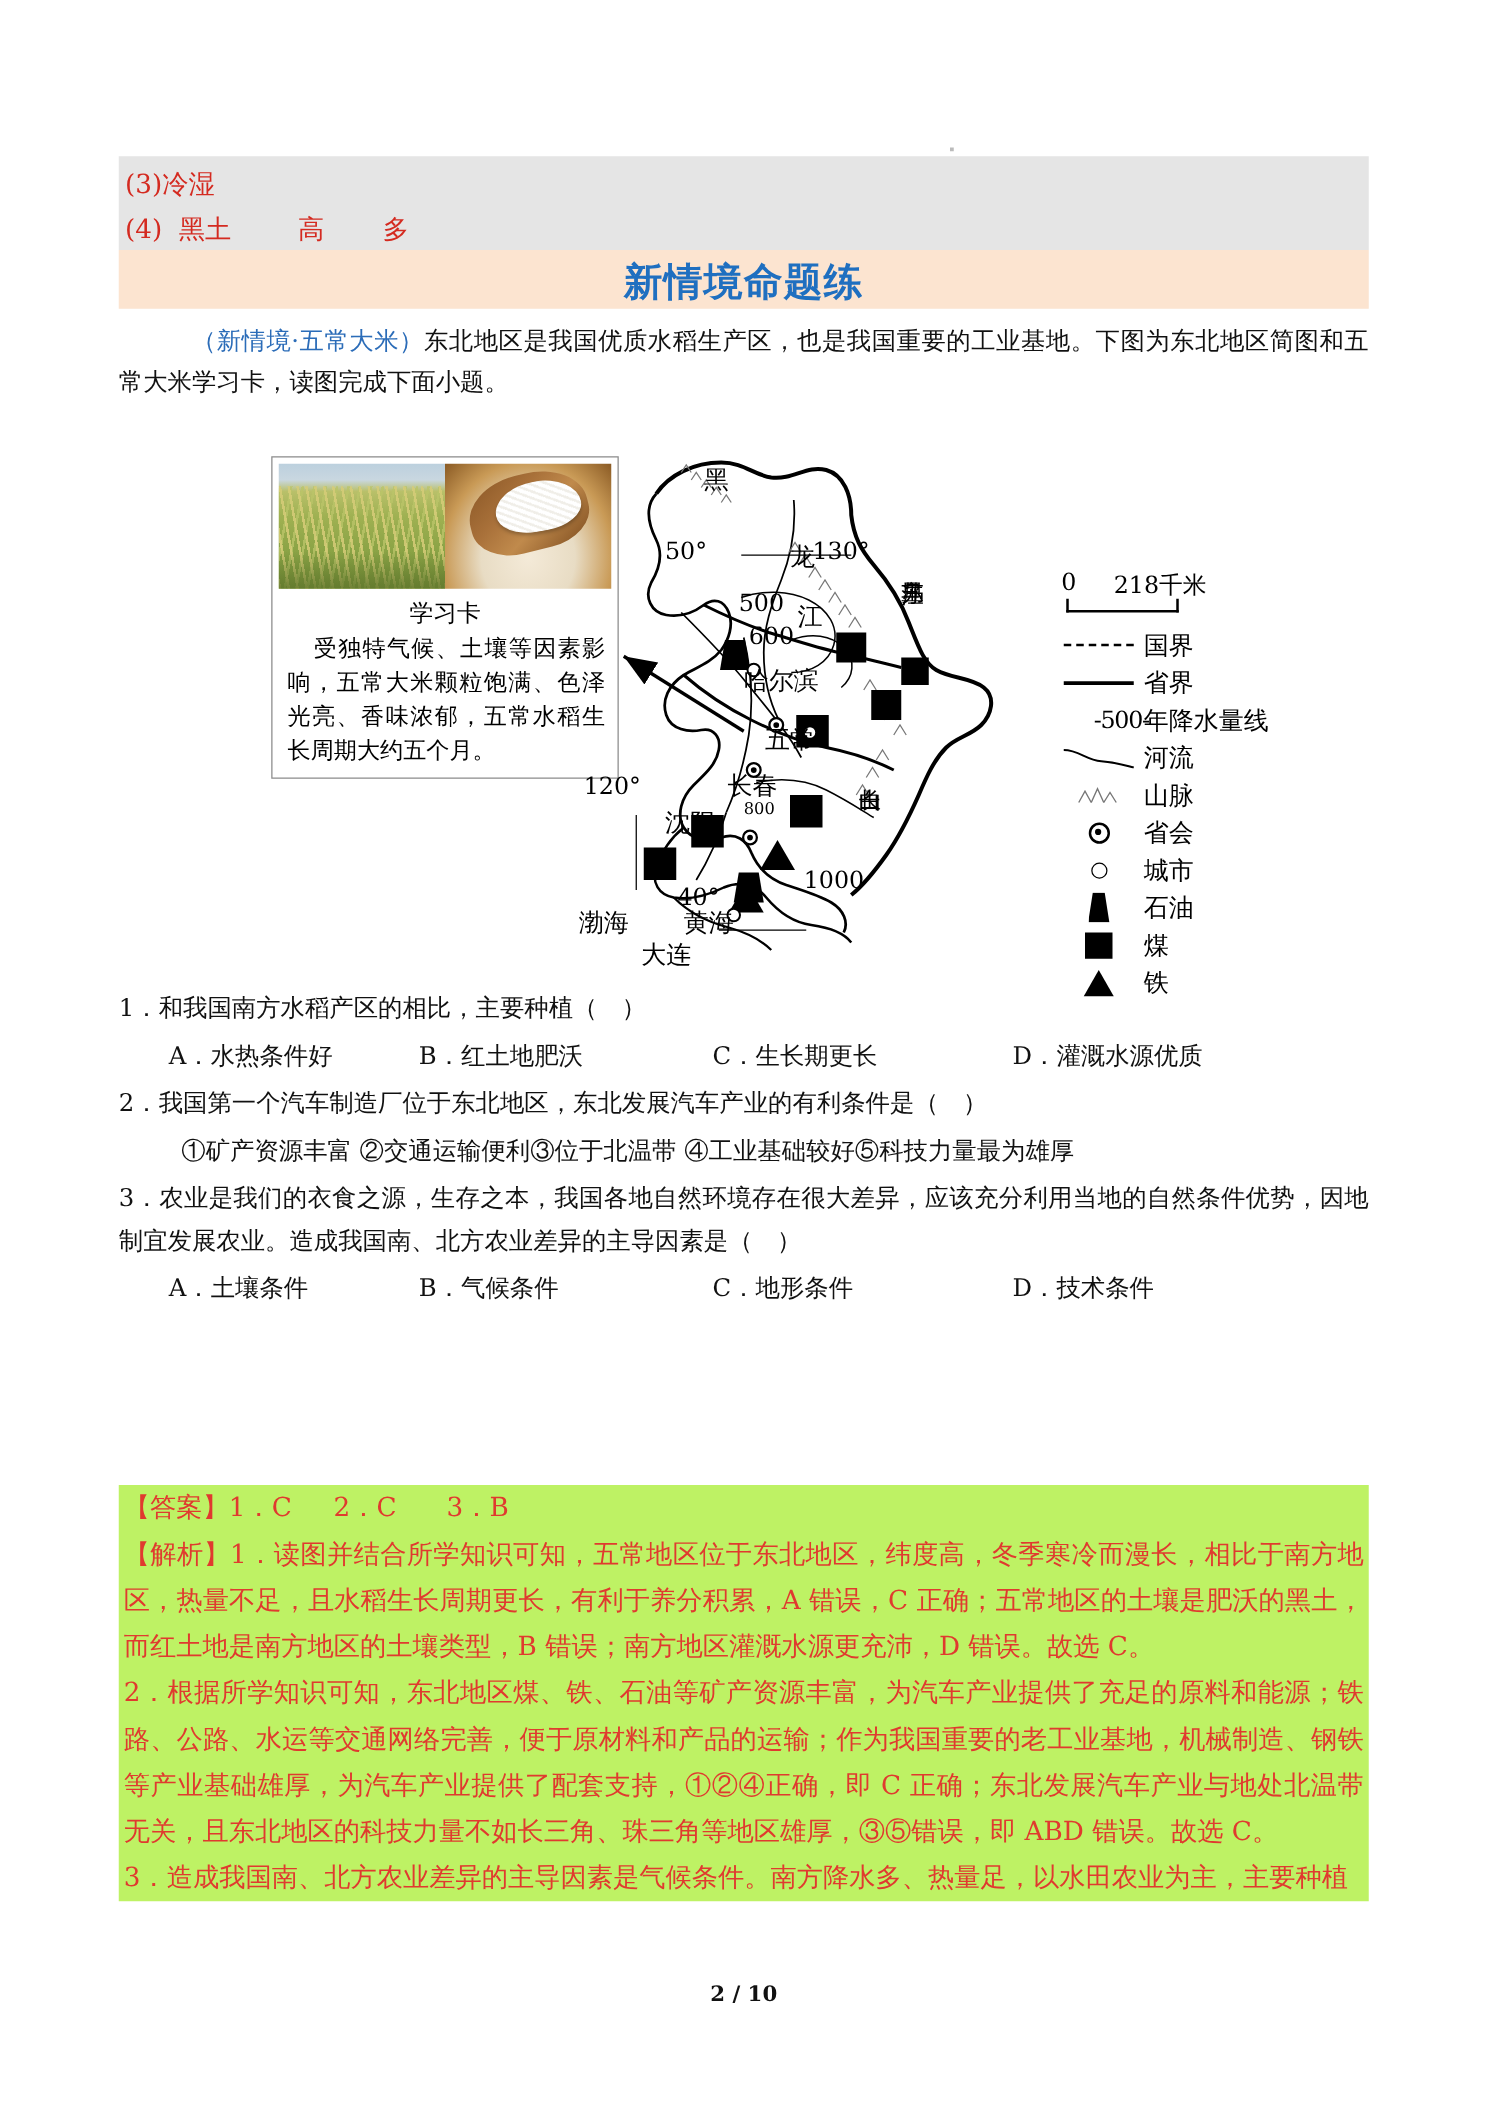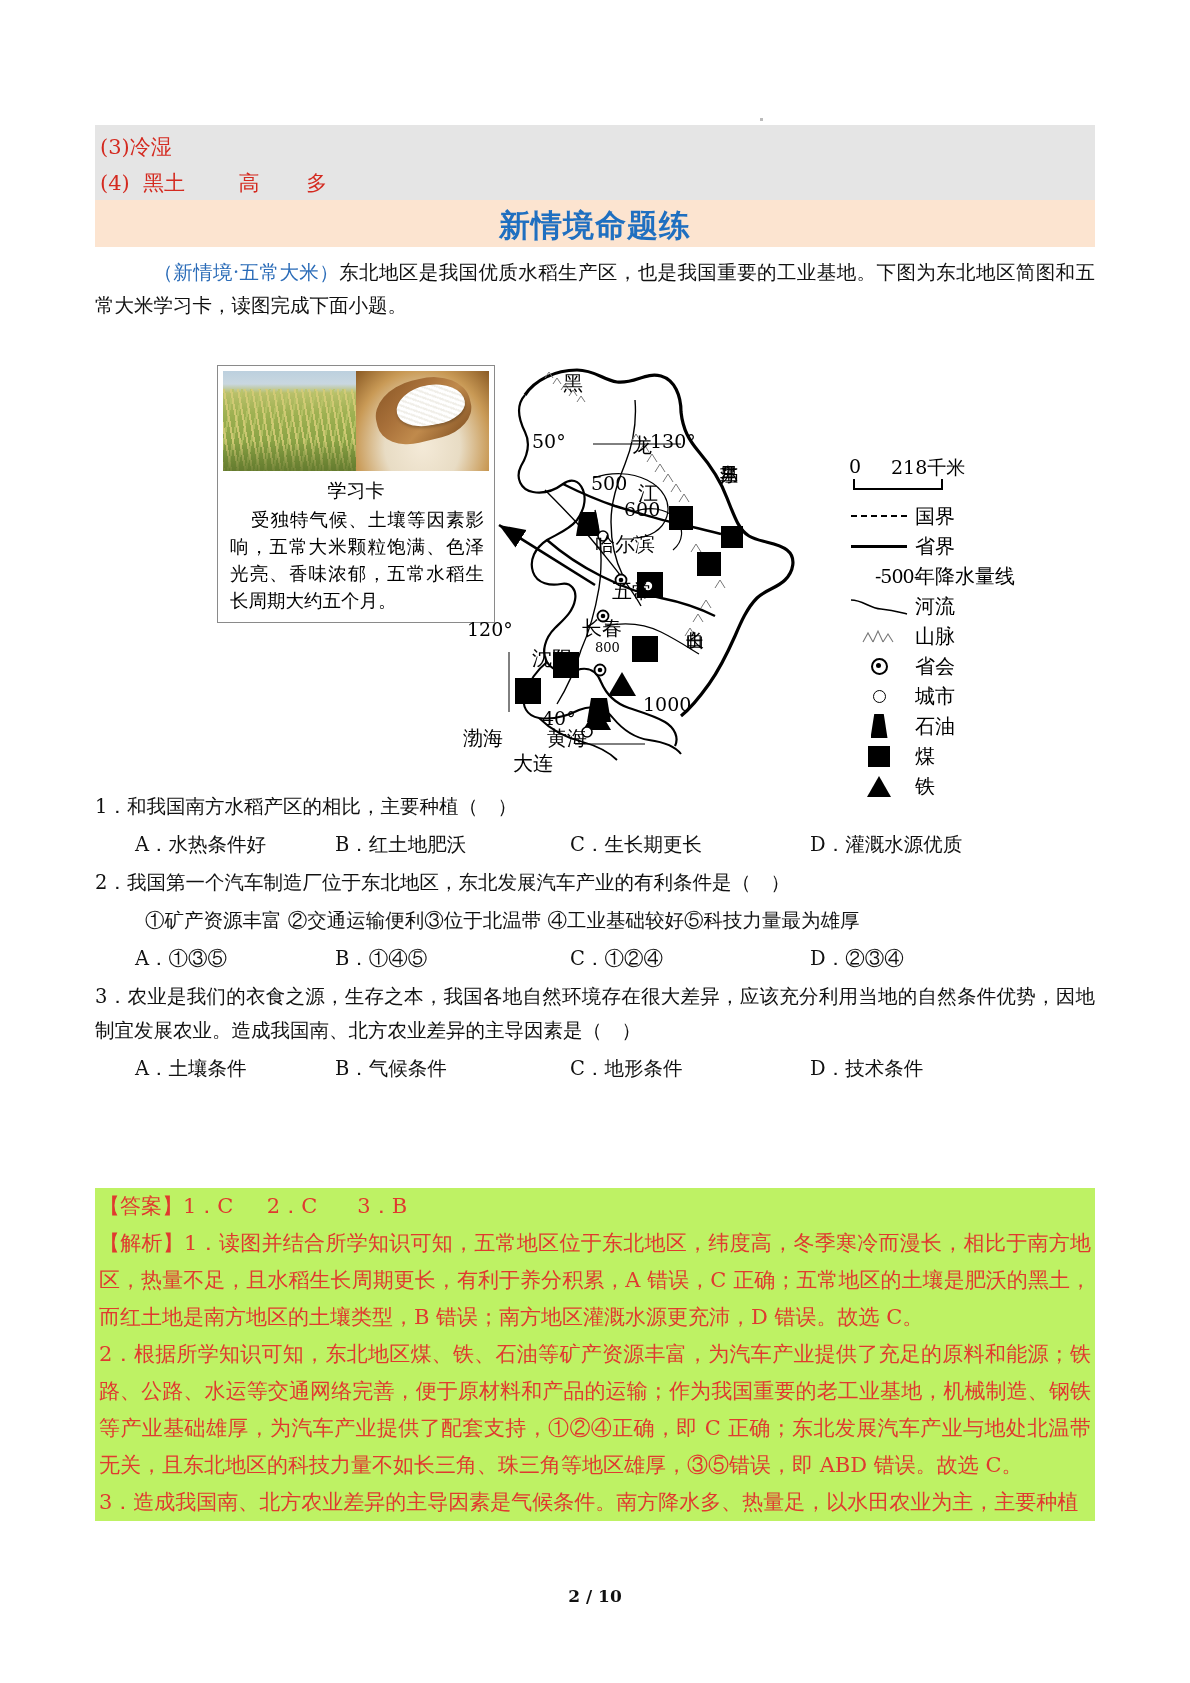--- a/index.html
+++ b/index.html
@@ -268,21 +268,21 @@
 
     <div style="position:absolute;left:0;top:0;width:1000px;height:450px;font-size:20px;color:#000;">
       <span style="position:absolute;left:468px;top:35px;">黑</span>
       <span style="position:absolute;left:537px;top:97px;">龙</span>
       <span style="position:absolute;left:543px;top:145px;">江</span>
       <span style="position:absolute;left:437px;top:95px;font-size:19px;">50°</span>
       <span style="position:absolute;left:555px;top:95px;font-size:19px;">130°</span>
       <span style="position:absolute;left:372px;top:283px;font-size:19px;">120°</span>
       <span style="position:absolute;left:447px;top:372px;font-size:19px;">40°</span>
       <span style="position:absolute;left:496px;top:137px;font-size:19px;">500</span>
-      <span style="position:absolute;left:529px;top:163px;font-size:19px;text-align:center;">600</span>
+      <span style="position:absolute;left:504px;top:163px;font-size:19px;text-align:center;">600</span>
       <span style="position:absolute;left:500px;top:305px;font-size:13px;">800</span>
       <span style="position:absolute;left:548px;top:358px;font-size:19px;">1000</span>
       <span style="position:absolute;left:500px;top:196px;">哈尔滨</span>
       <span style="position:absolute;left:517px;top:226px;margin-top:17px;">五常</span>
       <span style="position:absolute;left:487px;top:280px;">长春</span>
       <span style="position:absolute;left:437px;top:310px;">沈阳</span>
       <span style="position:absolute;left:418px;top:415px;">大连</span>
       <span style="position:absolute;left:368px;top:390px;">渤海</span>
       <span style="position:absolute;left:452px;top:390px;">黄海</span>
       <span style="position:absolute;left:622px;top:115px;writing-mode:vertical-rl;font-size:18px;letter-spacing:1px;">乌苏里江</span>
@@ -378,26 +378,20 @@
       <span class="op" style="width:200px">A．水热条件好</span>
       <span class="op" style="width:235px">B．红土地肥沃</span>
       <span class="op" style="width:240px">C．生长期更长</span>
       <span class="op">D．灌溉水源优质</span>
     </div>
 
     <div class="q q-stem">
       <span>2．</span><span>我国第一个汽车制造厂位于东北地区，东北发展汽车产业的有利条件是（　）</span>
     </div>
     <div class="q q-sub">①矿产资源丰富 ②交通运输便利③位于北温带 ④工业基础较好⑤科技力量最为雄厚</div>
-    <div class="q q-opts">
-      <span class="op" style="width:200px">A．①③⑤</span>
-      <span class="op" style="width:235px">B．①④⑤</span>
-      <span class="op" style="width:240px">C．①②④</span>
-      <span class="op">D．②③④</span>
-    </div>
 
     <div class="q q-stem" style="text-align:justify">
       <span>3．</span><span>农业是我们的衣食之源，生存之本，我国各地自然环境存在很大差异，应该充分利用当地的自然条件优势，因地制宜发展农业。造成我国南、北方农业差异的主导因素是（　）</span>
     </div>
     <div class="q q-opts">
       <span class="op" style="width:200px">A．土壤条件</span>
       <span class="op" style="width:235px">B．气候条件</span>
       <span class="op" style="width:240px">C．地形条件</span>
       <span class="op">D．技术条件</span>
     </div>

